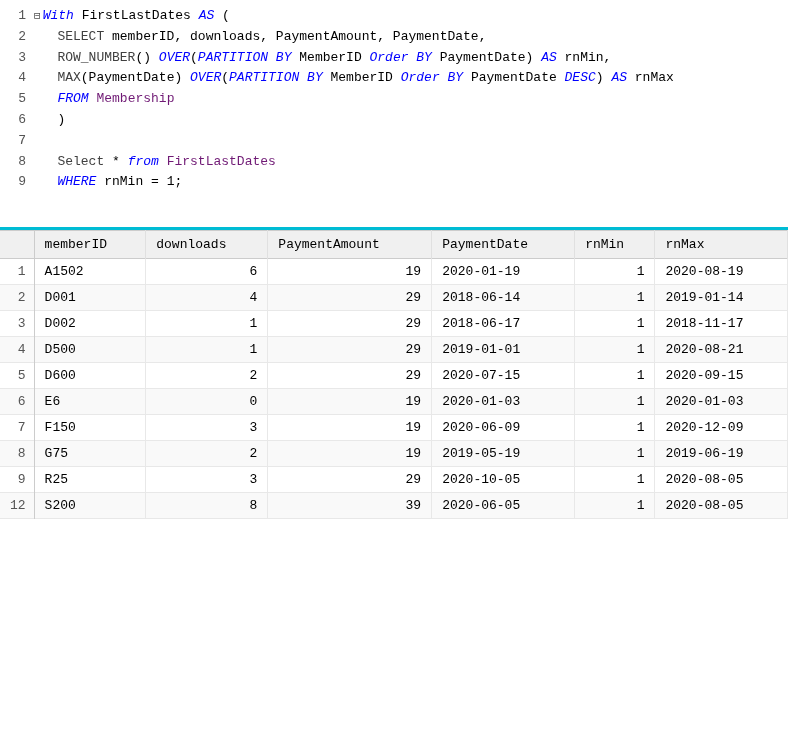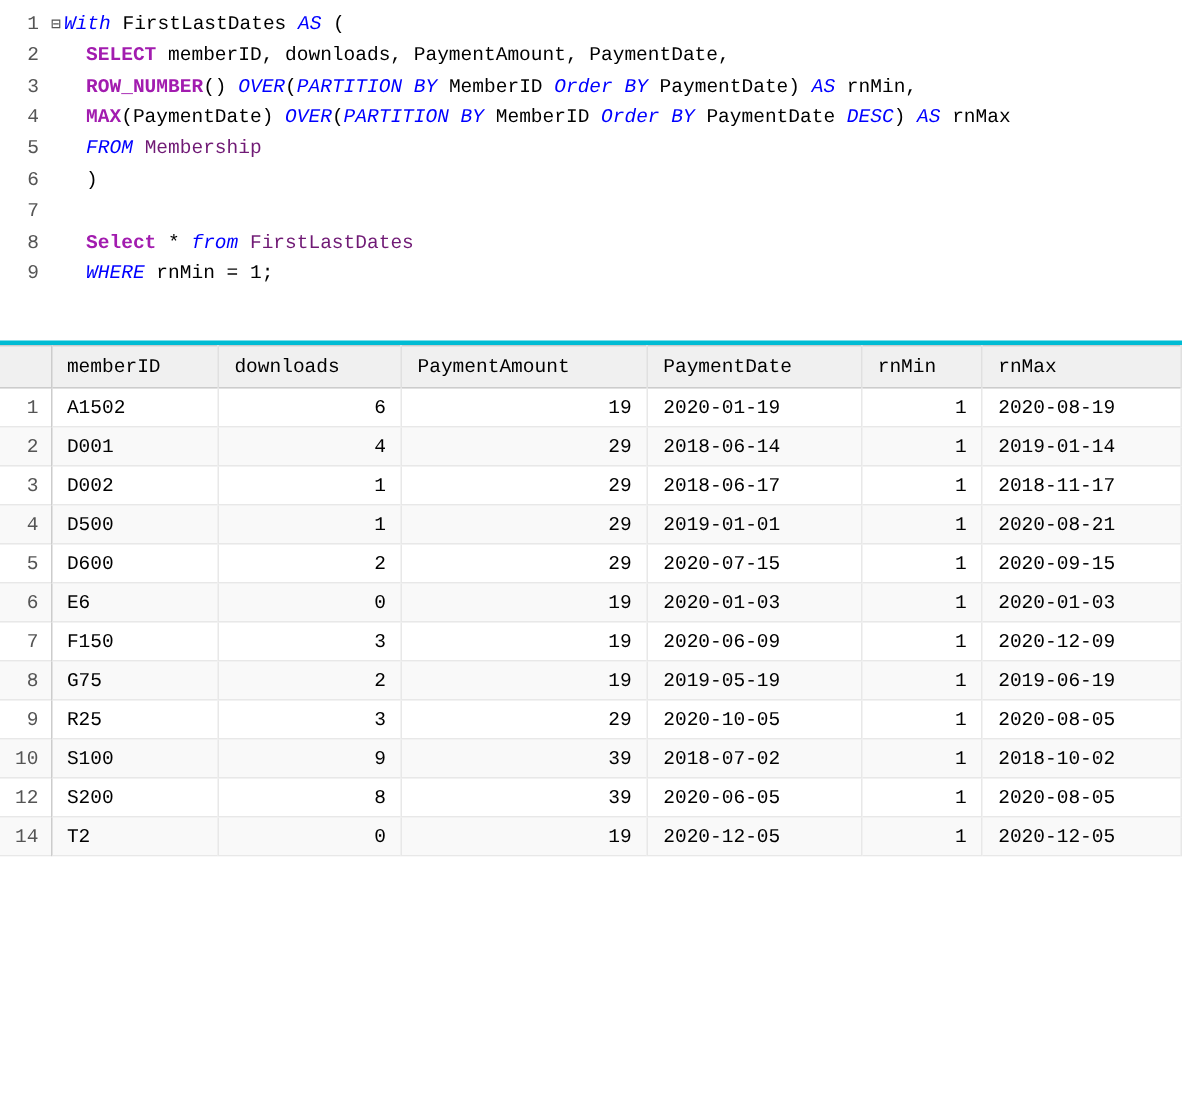--- a/index.html
+++ b/index.html
@@ -41,21 +41,21 @@
     }
 
     .code-content {
       flex: 1;
       font-size: 13px;
       white-space: pre;
     }
 
     
     .kw-blue { color: #0000ff; font-style: italic; }
-    .kw-pink { color: #a21caf; font-weight: bold; }
+    .kw-pink { color: #404040; }
     .kw-cyan { color: #701a75; }
     .text-black { color: #000000; }
 
     
     #results-panel {
       padding: 0;
       overflow-x: auto;
     }
 
     table {
@@ -253,41 +253,23 @@
         <tr>
       <td class="row-num">9</td>
       <td>R25</td>
       <td class="num-right">3</td>
       <td class="num-right">29</td>
       <td>2020-10-05</td>
       <td class="num-right">1</td>
       <td>2020-08-05</td>
     </tr>
         <tr>
-      <td class="row-num">10</td>
-      <td>S100</td>
-      <td class="num-right">9</td>
-      <td class="num-right">39</td>
-      <td>2018-07-02</td>
-      <td class="num-right">1</td>
-      <td>2018-10-02</td>
-    </tr>
-        <tr>
       <td class="row-num">12</td>
       <td>S200</td>
       <td class="num-right">8</td>
       <td class="num-right">39</td>
       <td>2020-06-05</td>
       <td class="num-right">1</td>
       <td>2020-08-05</td>
     </tr>
-        <tr>
-      <td class="row-num">14</td>
-      <td>T2</td>
-      <td class="num-right">0</td>
-      <td class="num-right">19</td>
-      <td>2020-12-05</td>
-      <td class="num-right">1</td>
-      <td>2020-12-05</td>
-    </tr>
       </tbody>
   </table>
 </div>
 
 </body></html>

